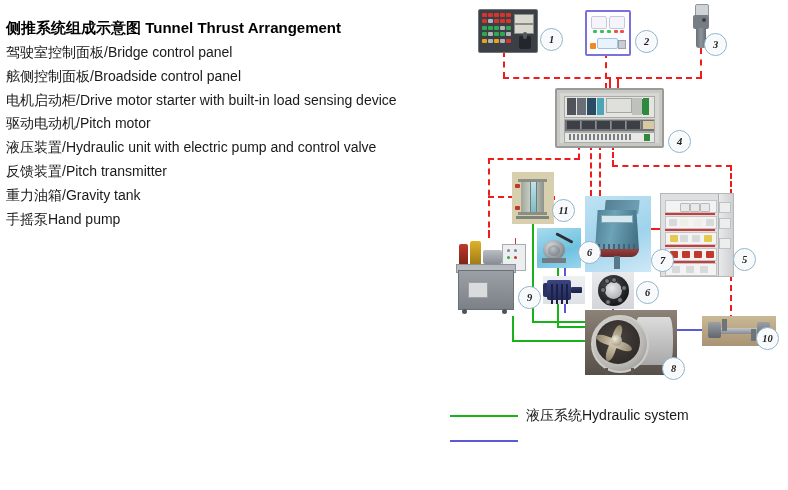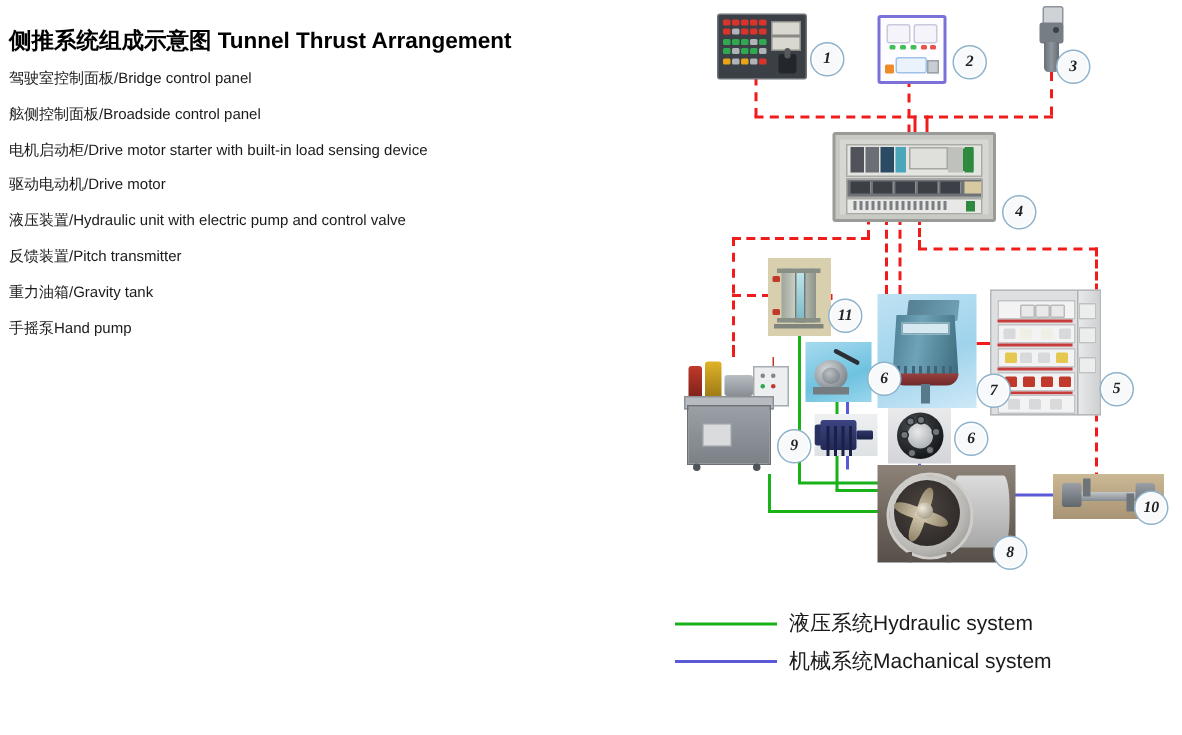--- a/index.html
+++ b/index.html
@@ -13,21 +13,21 @@
   #root{position:relative;width:788px;height:490px;}
 
   
   .text-panel{position:absolute;left:6px;top:17px;width:455px;}
   .doc-title{
     font-size:15px;font-weight:bold;color:#000;
     line-height:21px;letter-spacing:0px;margin:0 0 3px 0;
     white-space:nowrap;
   }
   .legend-line-item{
-    font-size:10px;line-height:23.8px;color:#1a1a1a;
+    font-size:14px;line-height:23.8px;color:#1a1a1a;
     white-space:nowrap;
   }
 
   
   .diagram{position:absolute;left:440px;top:0px;width:348px;height:400px;}
 
   
   .wire{position:absolute;}
   .wire.elec{border-color:#f01c1c;}
   .wire.hyd{border-color:#19b219;}
@@ -235,21 +235,21 @@
 </head>
 <body>
 
 <div id="root">
 
   <div class="text-panel">
     <div class="doc-title">侧推系统组成示意图 Tunnel Thrust Arrangement</div>
     <div class="legend-line-item">驾驶室控制面板/Bridge control panel</div>
     <div class="legend-line-item">舷侧控制面板/Broadside control panel</div>
     <div class="legend-line-item">电机启动柜/Drive motor starter with built-in load sensing device</div>
-    <div class="legend-line-item">驱动电动机/Drive motor</div>
+    <div class="legend-line-item">驱动电动机/Pitch motor</div>
     <div class="legend-line-item">液压装置/Hydraulic unit with electric pump and control valve</div>
     <div class="legend-line-item">反馈装置/Pitch transmitter</div>
     <div class="legend-line-item">重力油箱/Gravity tank</div>
     <div class="legend-line-item">手摇泵Hand pump</div>
   </div>
 
   <div class="diagram">
 
     <div class="wire wv elec" style="left:63px;top:51px;height:27px;"></div>
     <div class="wire wh elec" style="left:63px;top:77px;width:108px;"></div>
@@ -535,17 +535,16 @@
 
   </div>
 
   <div class="key">
     <div class="key-row">
       <span class="key-swatch solid-green"></span>
       <span class="key-label">液压系统Hydraulic system</span>
     </div>
     <div class="key-row">
       <span class="key-swatch solid-blue"></span>
-      <span class="key-label">机械系统Machanical system</span>
     </div>
   </div>
 
 </div>
 
 </body></html>

